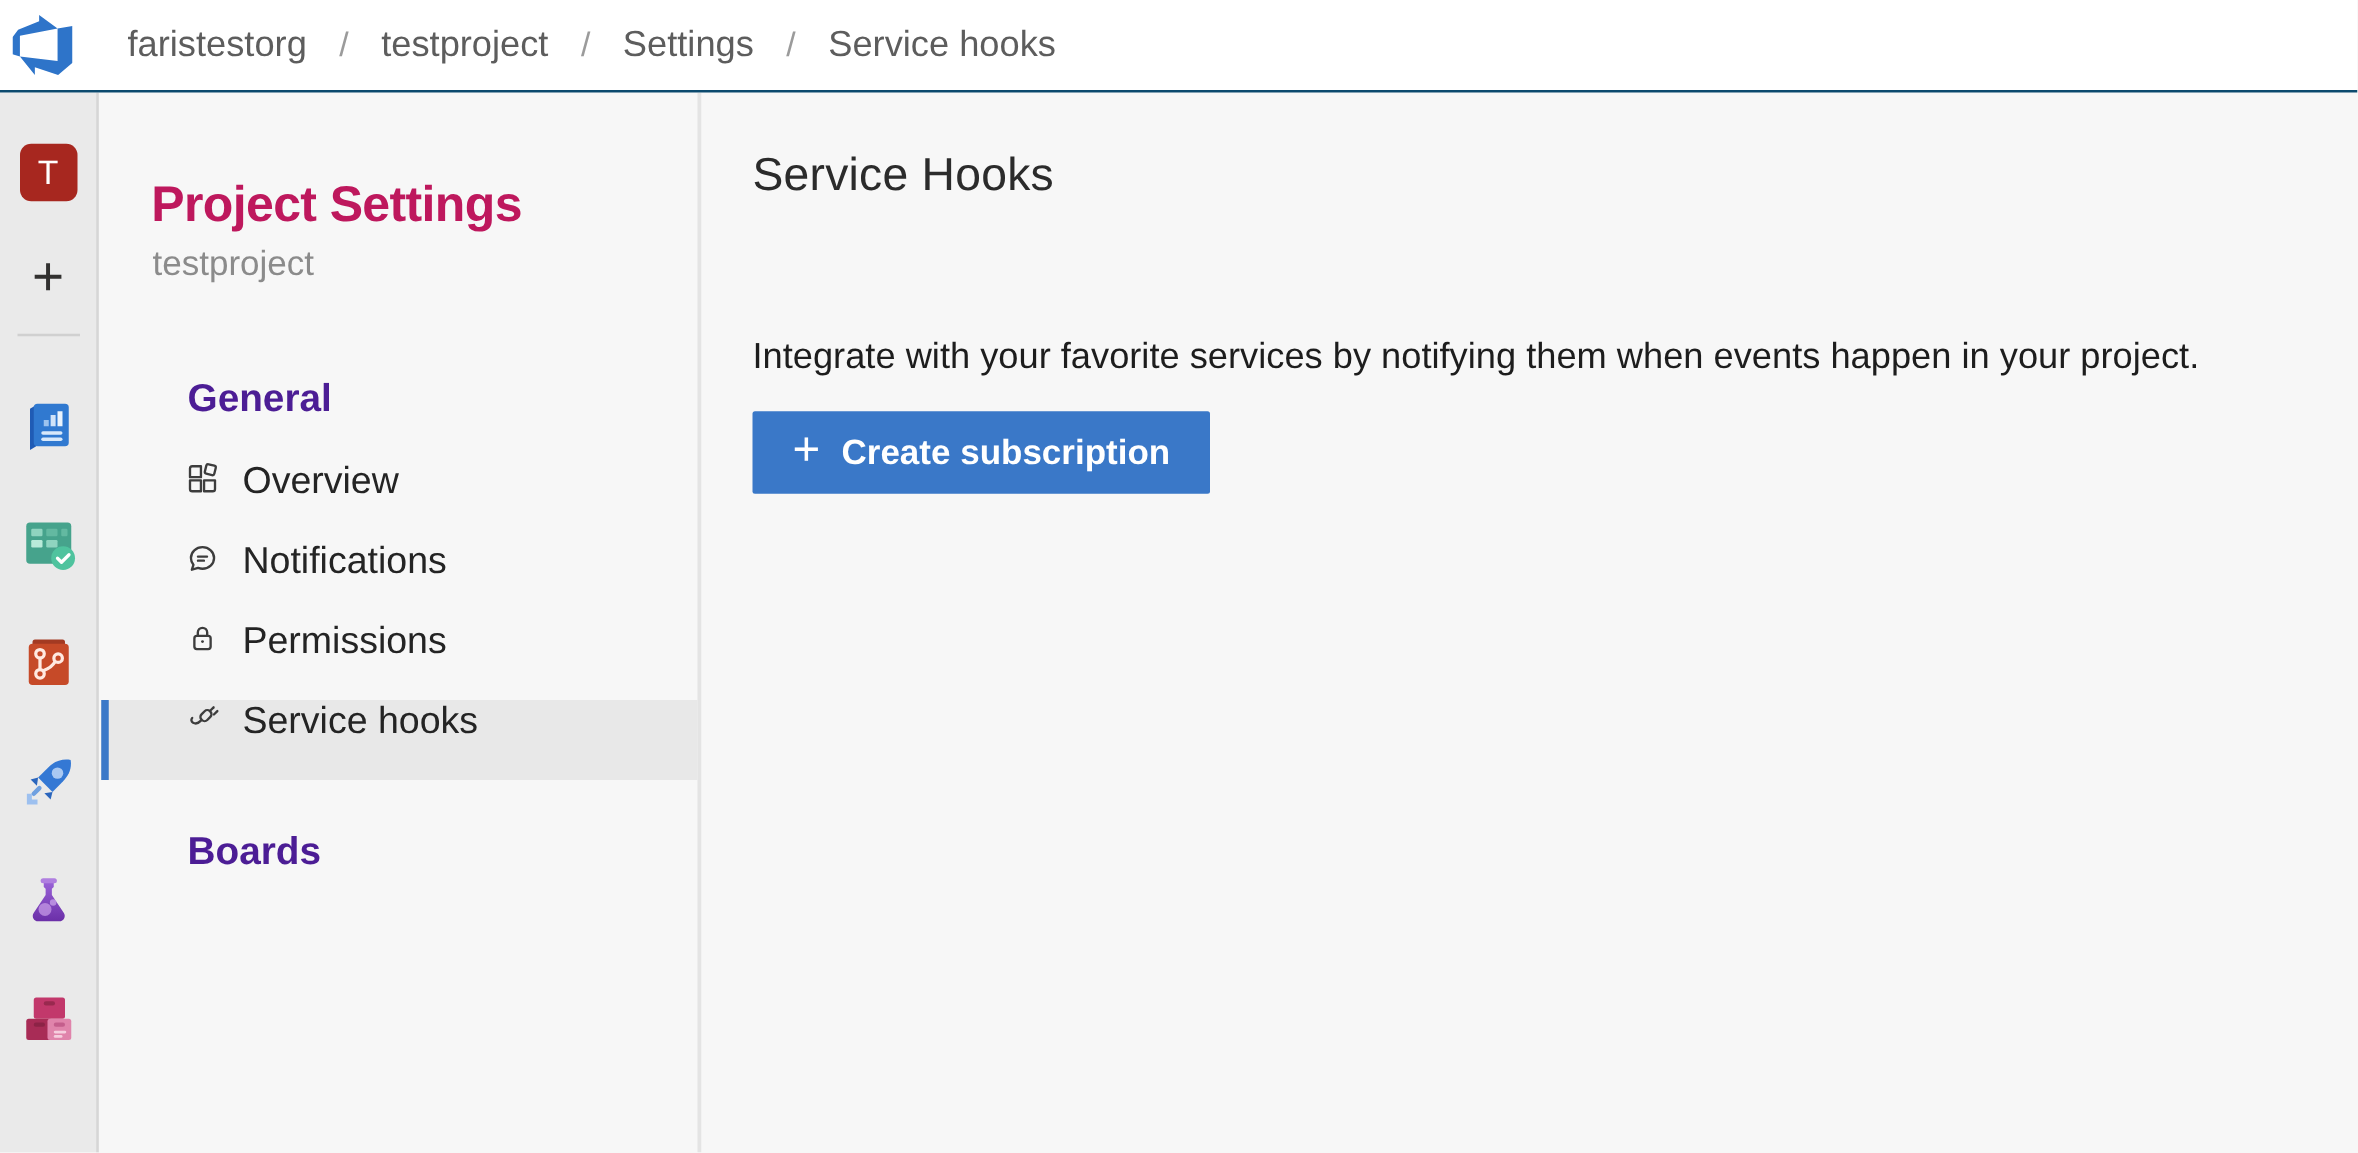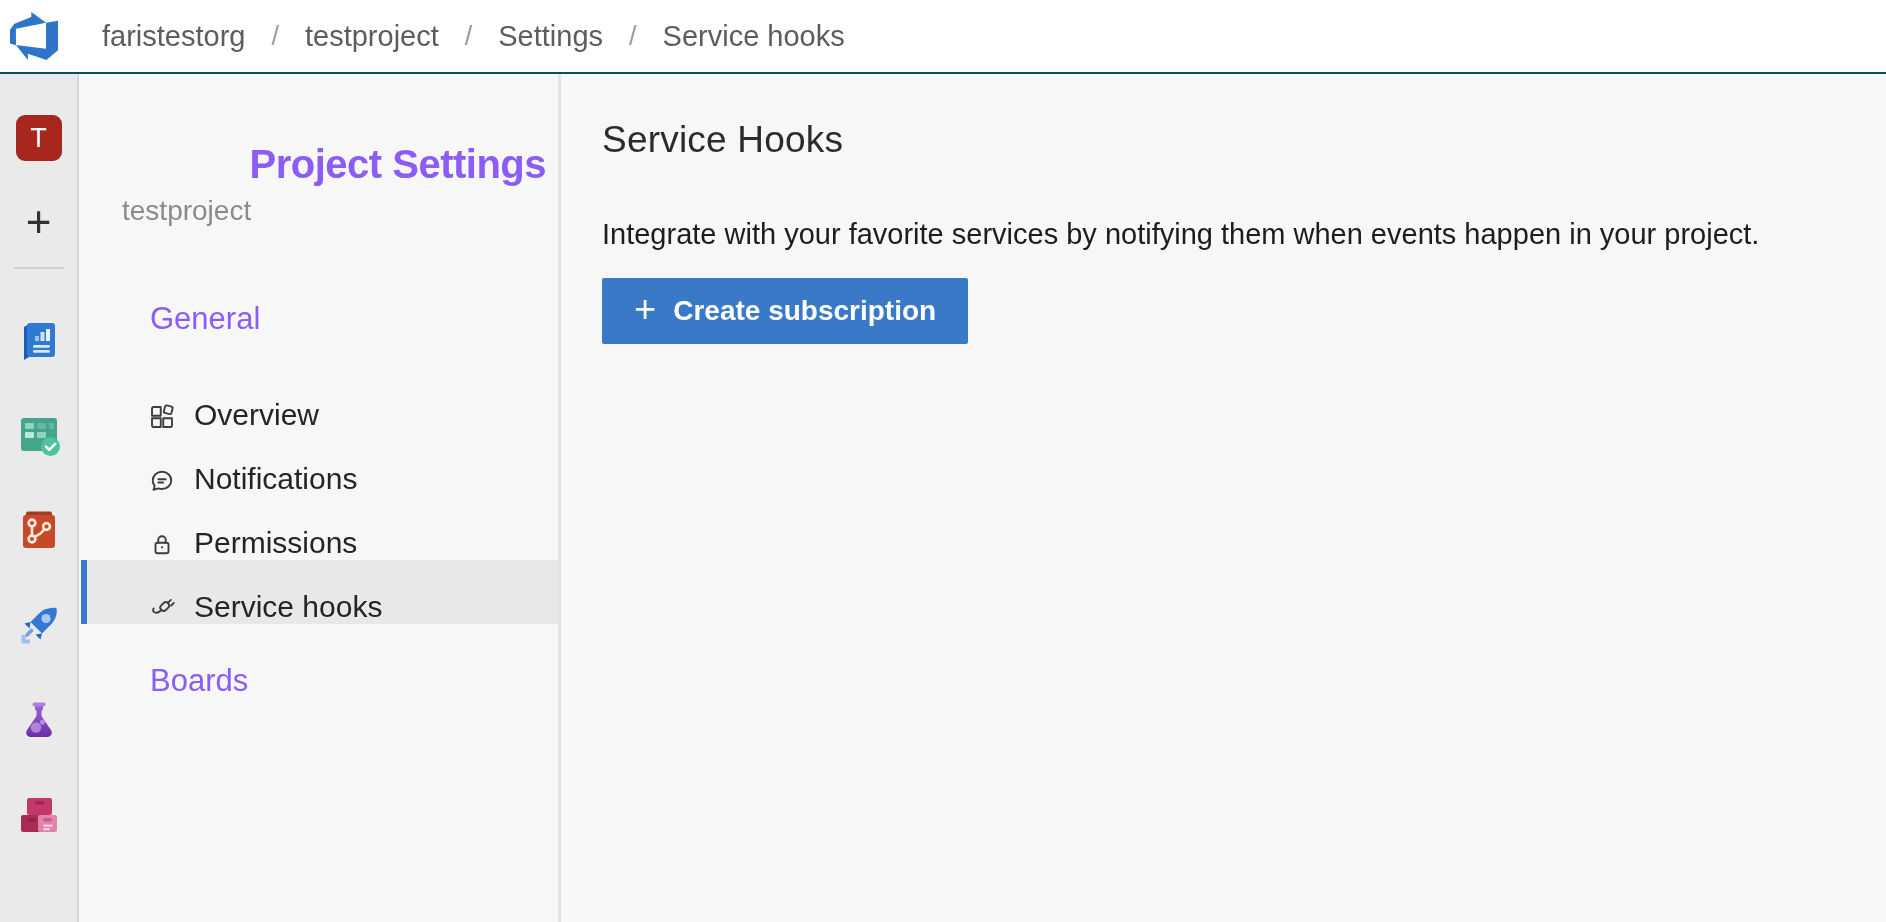--- a/index.html
+++ b/index.html
@@ -40,47 +40,47 @@
   .rail-item{width:48px;height:48px;margin-top:47px;cursor:pointer;display:flex;align-items:center;justify-content:center;}
   .rail-item:first-of-type{margin-top:27px;}
   .rail-item svg{width:48px;height:48px;}
 
   
   .sidebar{
     position:absolute;top:74px;left:81px;bottom:0;width:480px;box-sizing:border-box;
     background:#f7f7f7;border-right:3px solid #e4e4e4;
   }
   .sb-title{
-    margin:66px 12px 0 40px;font-size:40px;font-weight:700;color:#8b5cf6;letter-spacing:-.5px;line-height:48px;text-align:right;
+    margin:66px 0 0 40px;font-size:40px;font-weight:700;color:#be185d;letter-spacing:-.5px;line-height:48px;
   }
   .sb-subtitle{margin:6px 0 0 41px;font-size:28px;color:#8b8b8b;line-height:34px;}
   .section-header{
-    margin:72px 0 0 69px;font-size:31px;font-weight:400;color:#8b5cf6;line-height:38px;
+    margin:72px 0 0 69px;font-size:31px;font-weight:700;color:#4c1d95;line-height:38px;
   }
   .section-header.second{margin-top:38px;}
   .menu{margin-top:30px;}
   .menu-row{
-    height:64px;display:flex;align-items:flex-end;padding-left:66px;
+    height:64px;display:flex;align-items:flex-start;padding-left:66px;
     position:relative;cursor:pointer;
   }
   .menu-row .mi{width:30px;height:30px;flex:0 0 30px;display:flex;align-items:center;justify-content:center;}
   .menu-row .mi svg{width:30px;height:30px;stroke:#3d3d3d;fill:none;stroke-width:1.5;stroke-linecap:round;stroke-linejoin:round;}
   .menu-row .ml{margin-left:17px;font-size:30px;color:#242424;white-space:nowrap;}
   .menu-row.selected{background:#e8e8e8;}
   .menu-row.selected::before{
     content:"";position:absolute;left:0;top:0;bottom:0;width:6px;background:var(--accent);
   }
 
   
   .main{
     position:absolute;top:74px;left:564px;right:0;bottom:0;background:#f7f7f7;
     padding:44px 0 0 38px;box-sizing:border-box;
   }
   .page-title{margin:0;font-size:37px;font-weight:300;color:#2b2b2b;line-height:44px;letter-spacing:.2px;}
-  .page-desc{margin:54px 0 0 0;font-size:29px;color:#1d1d1d;line-height:36px;}
+  .page-desc{margin:105px 0 0 0;font-size:29px;color:#1d1d1d;line-height:36px;}
   .create-btn{
     margin-top:26px;height:66px;display:inline-flex;align-items:center;gap:17px;
     background:var(--accent);color:#fff;border:none;border-radius:2px;
     padding:0 32px;font-family:inherit;font-size:28px;font-weight:700;cursor:pointer;
   }
   .create-btn .plus{font-size:38px;font-weight:300;line-height:1;transform:translateY(-2px);}
 </style>
 </head>
 <body>
 

